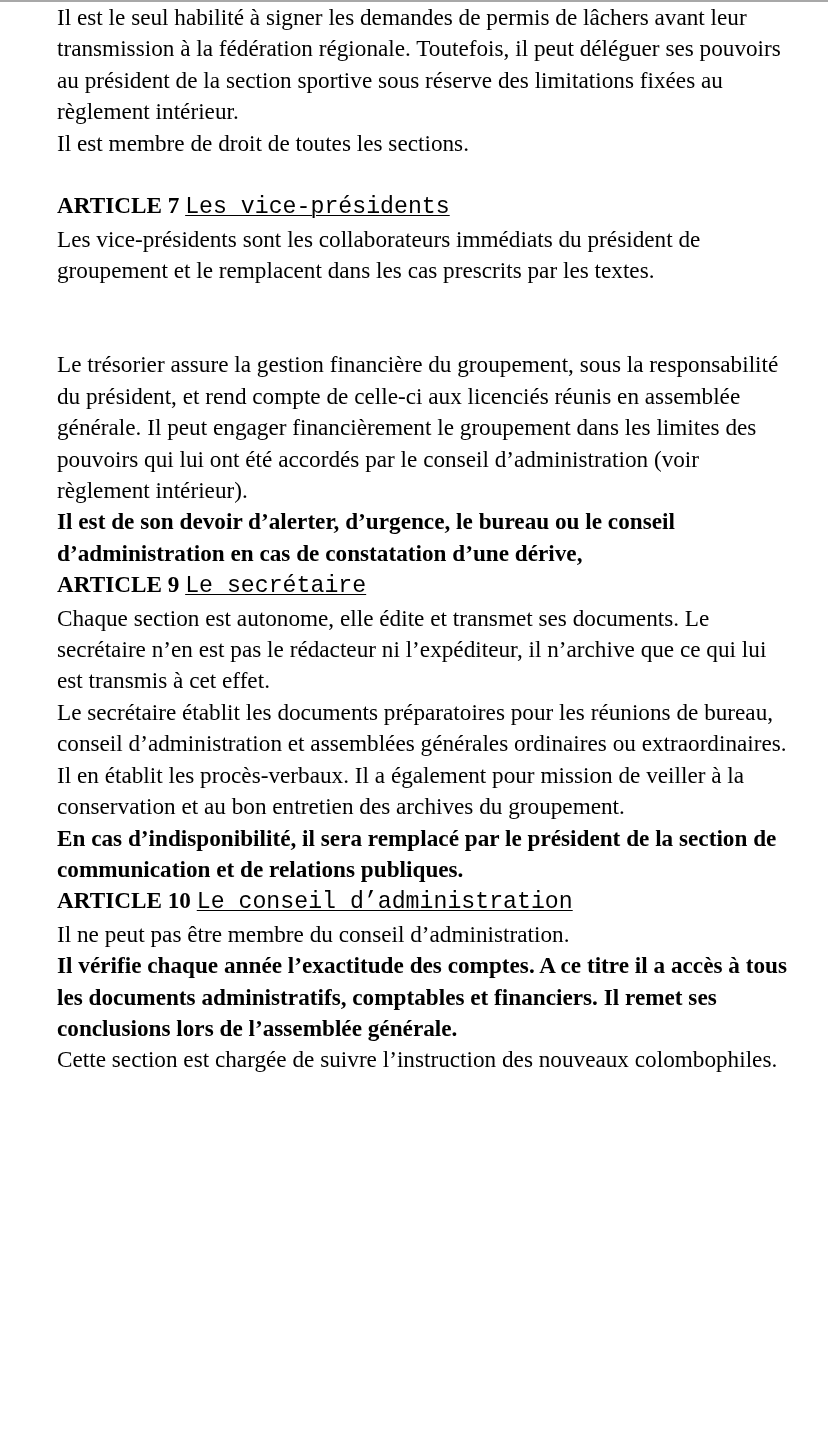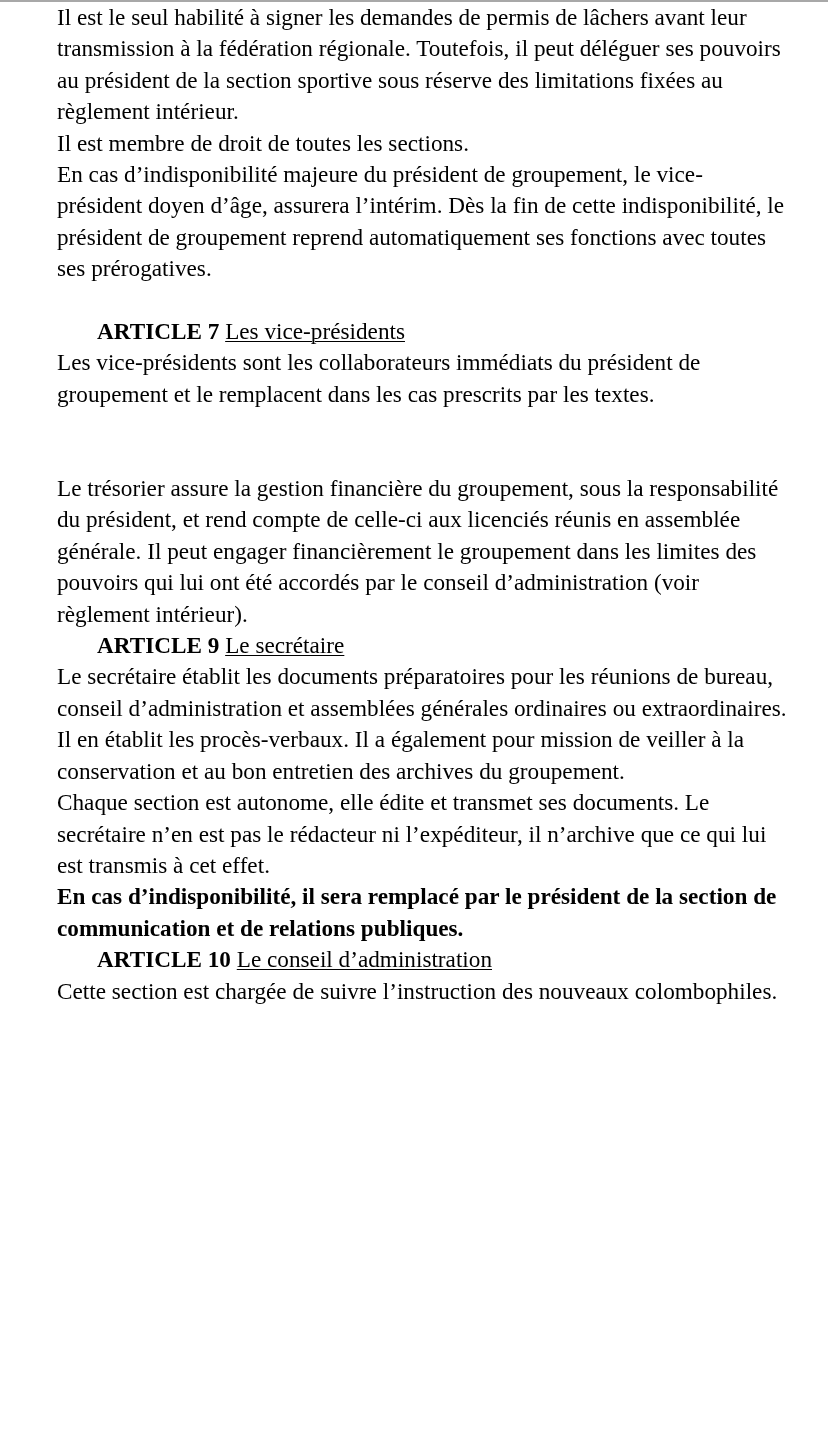--- a/index.html
+++ b/index.html
@@ -52,47 +52,49 @@
     padding: 0;
     height: 31.4px;
     line-height: 31.4px;
   }
   p.heading {
     margin: 0;
     padding: 0;
   }
   .art-label {
     font-weight: bold;
-    margin-left: 40px;
   }
   .art-title {
     font-weight: normal;
     text-decoration: underline;
     text-underline-offset: 2px;
     text-decoration-thickness: 1px;
+    font-family: Liberation Mono, monospace;
   }
 </style>
 </head>
 <body>
 
 <div id="page">
 
   <div id="top-rule"></div>
 
   <div id="doc-body">
       <p class="para">Il est le seul habilité à signer les demandes de permis de lâchers avant leur transmission à la fédération régionale. Toutefois, il peut déléguer ses pouvoirs au président de la section sportive sous réserve des limitations fixées au règlement intérieur.</p>
       <p class="para">Il est membre de droit de toutes les sections.</p>
-      <p class="para">En cas d’indisponibilité majeure du président de groupement, le vice-président doyen d’âge, assurera l’intérim. Dès la fin de cette indisponibilité, le président de groupement reprend automatiquement ses fonctions avec toutes ses prérogatives.</p>
       <p class="blank">&nbsp;</p>
       <p class="heading"><span class="art-label">ARTICLE 7</span> <span class="art-title">Les vice-présidents</span></p>
       <p class="para">Les vice-présidents sont les collaborateurs immédiats du président de groupement et le remplacent dans les cas prescrits par les textes.</p>
       <p class="blank">&nbsp;</p>
       <p class="blank">&nbsp;</p>
       <p class="para">Le trésorier assure la gestion financière du groupement, sous la responsabilité du président, et rend compte de celle-ci aux licenciés réunis en assemblée générale. Il peut engager financièrement le groupement dans les limites des pouvoirs qui lui ont été accordés par le conseil d’administration (voir règlement intérieur).</p>
+      <p class="para bold">Il est de son devoir d’alerter, d’urgence, le bureau ou le conseil d’administration en cas de constatation d’une dérive,</p>
       <p class="heading"><span class="art-label">ARTICLE 9</span> <span class="art-title">Le secrétaire</span></p>
+      <p class="para">Chaque section est autonome, elle édite et transmet ses documents. Le secrétaire n’en est pas le rédacteur ni l’expéditeur, il n’archive que ce qui lui est transmis à cet effet.</p>
       <p class="para">Le secrétaire établit les documents préparatoires pour les réunions de bureau, conseil d’administration et assemblées générales ordinaires ou extraordinaires. Il en établit les procès-verbaux. Il a également pour mission de veiller à la conservation et au bon entretien des archives du groupement.</p>
-      <p class="para">Chaque section est autonome, elle édite et transmet ses documents. Le secrétaire n’en est pas le rédacteur ni l’expéditeur, il n’archive que ce qui lui est transmis à cet effet.</p>
       <p class="para bold">En cas d’indisponibilité, il sera remplacé par le président de la section de communication et de relations publiques.</p>
       <p class="heading"><span class="art-label">ARTICLE 10</span> <span class="art-title">Le conseil d’administration</span></p>
+      <p class="para">Il ne peut pas être membre du conseil d’administration.</p>
+      <p class="para bold">Il vérifie chaque année l’exactitude des comptes. A ce titre il a accès à tous les documents administratifs, comptables et financiers. Il remet ses conclusions lors de l’assemblée générale.</p>
       <p class="para">Cette section est chargée de suivre l’instruction des nouveaux colombophiles.</p>
     </div>
 
 </div>
 
 </body></html>

